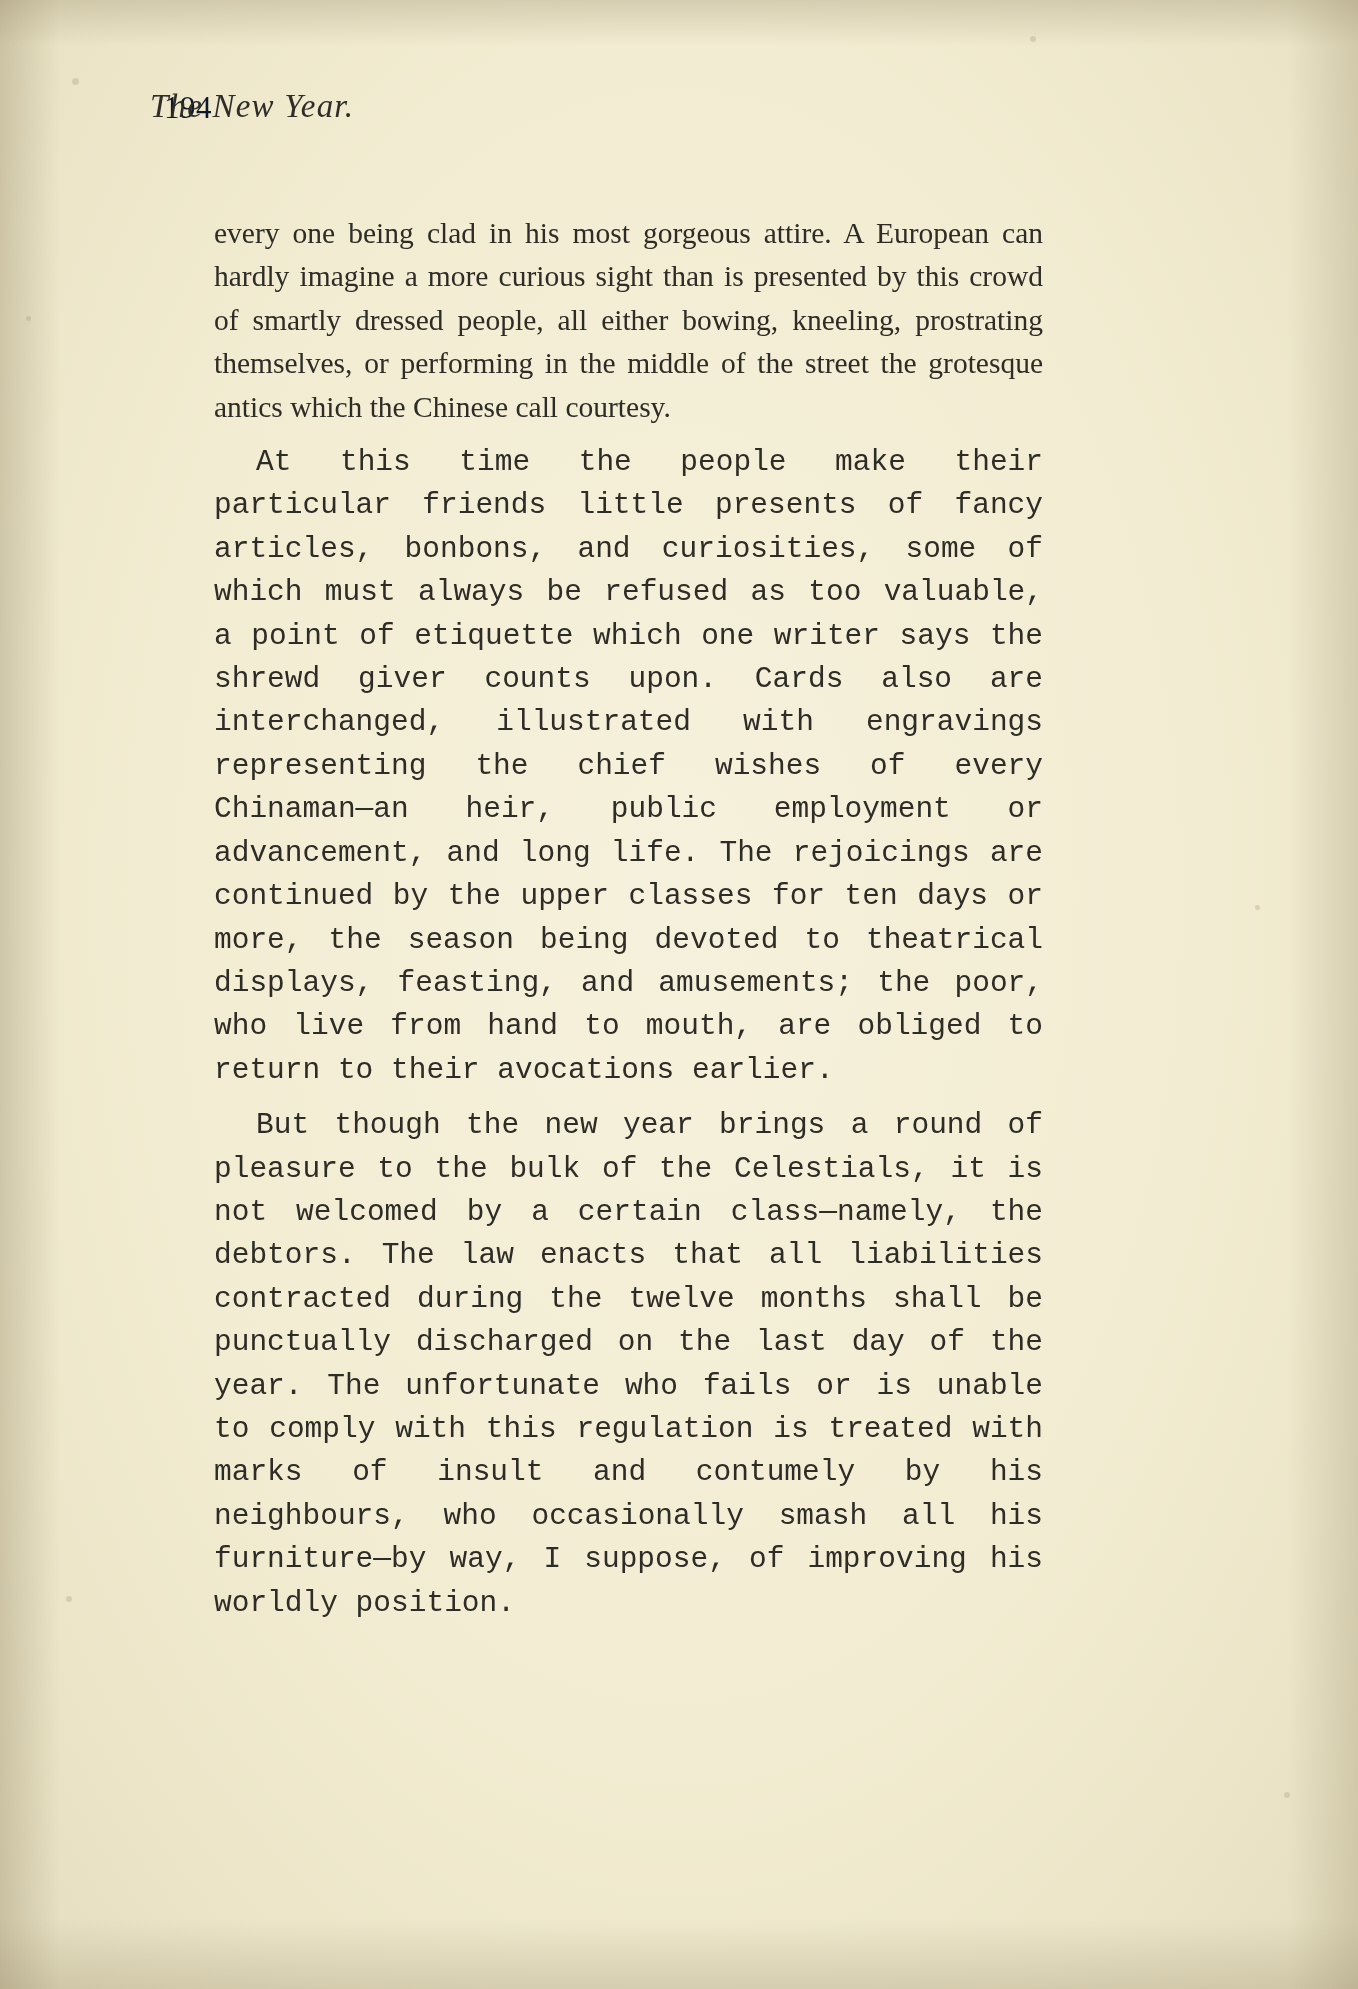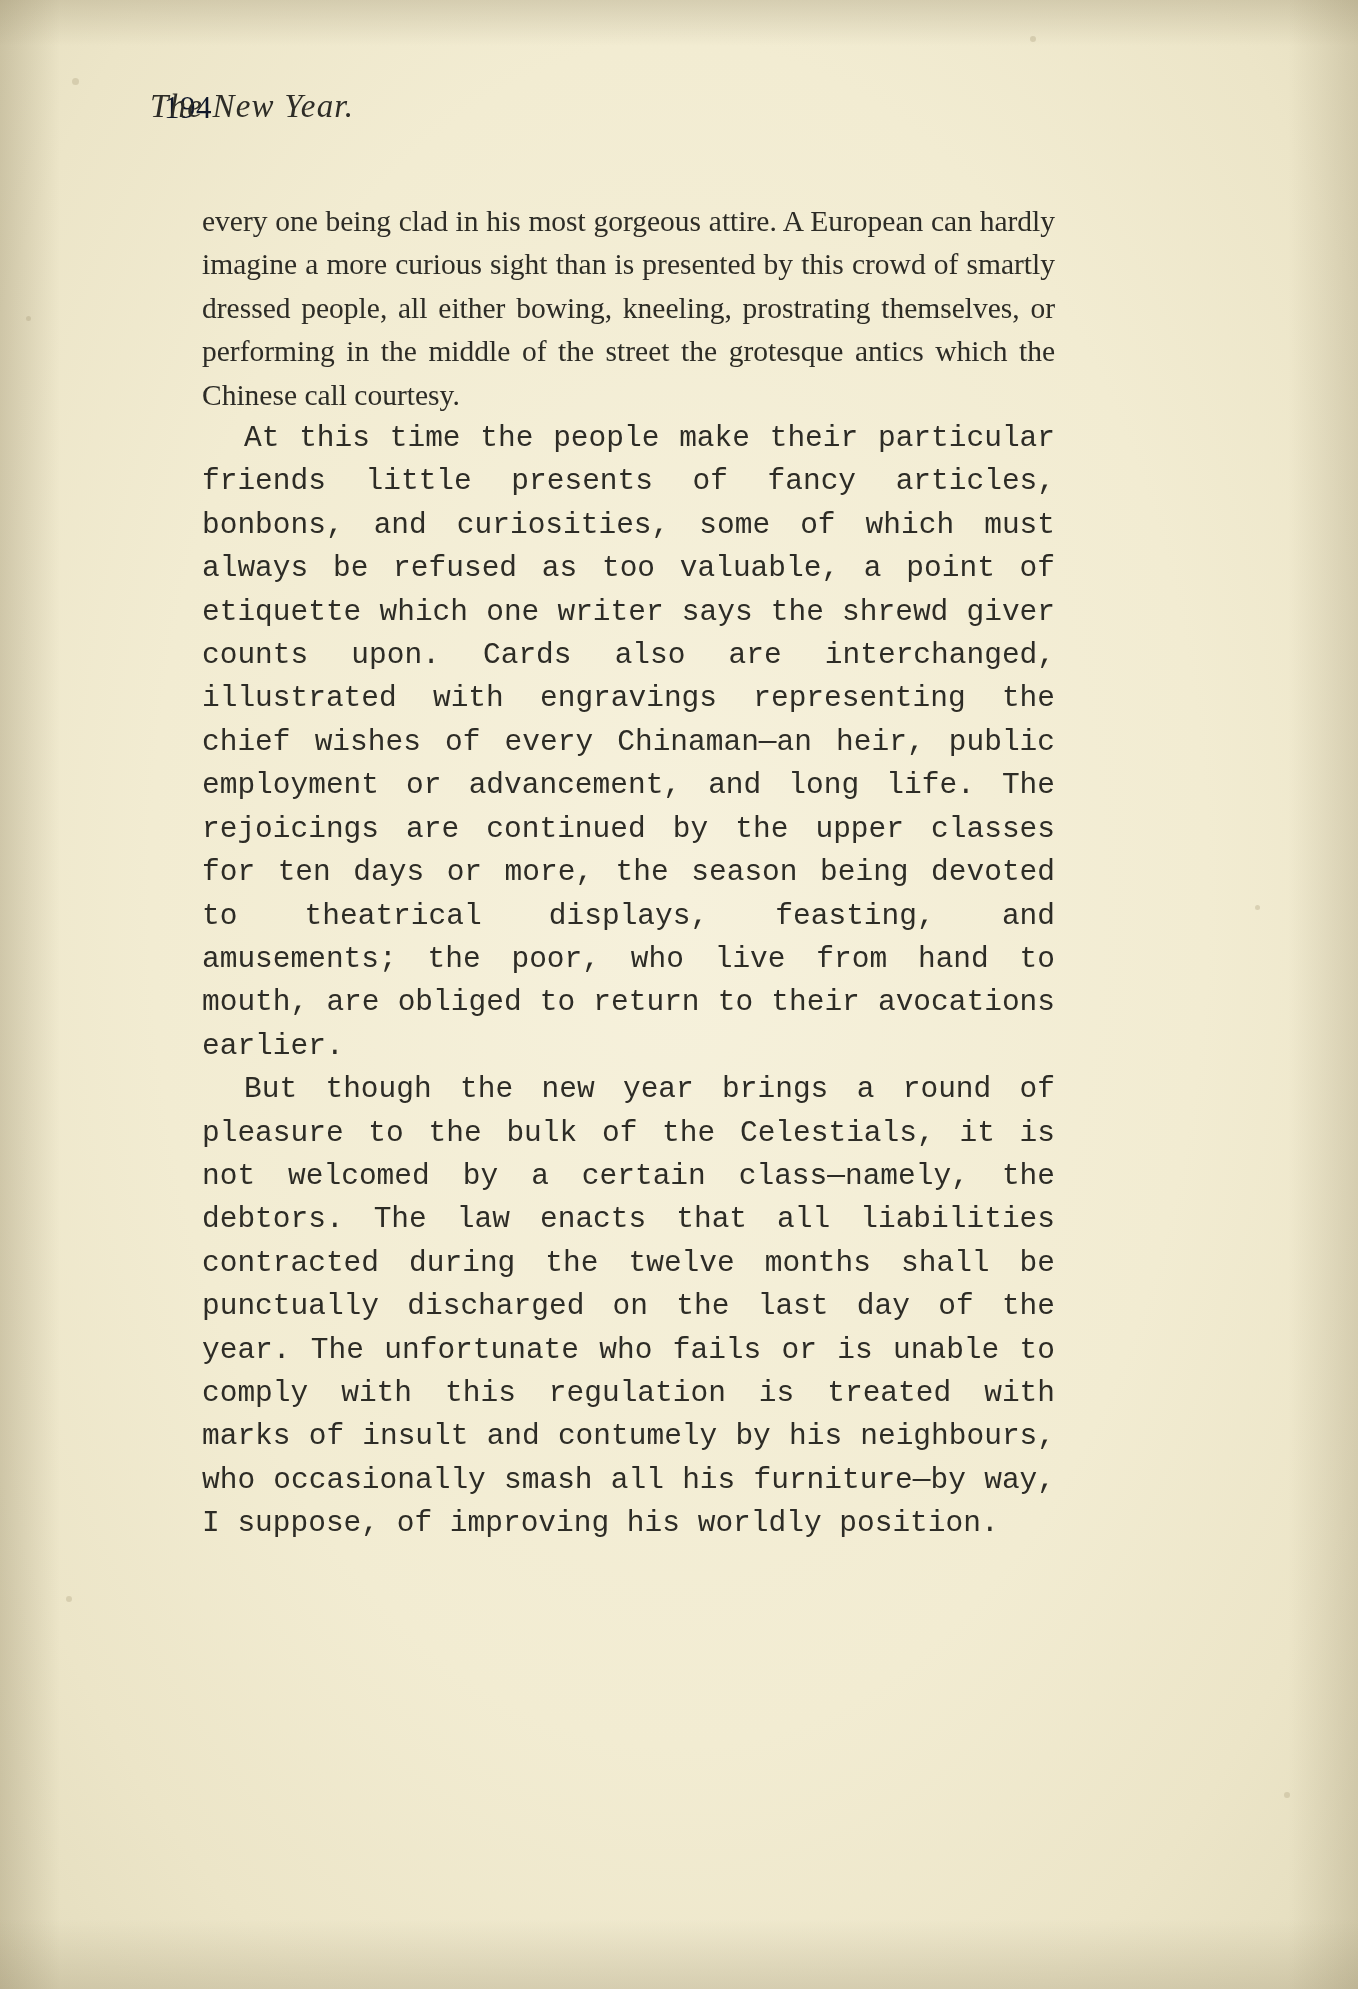--- a/index.html
+++ b/index.html
@@ -64,21 +64,21 @@
   .body-text {
     position: absolute;
     left: 202px;
     top: 200px;
     width: 853px;
     font-size: 29.5px;
     line-height: 43.4px;
     color: #2d2c26;
   }
   .body-text p {
-    margin: 0;
+    margin: 12px;
     text-align: justify;
     text-justify: inter-word;
   }
   .body-text p.indent {
     text-indent: 42px;
     font-family: Liberation Mono, monospace;
   }
   
   .body-text p:last-child {
     text-align: justify;

